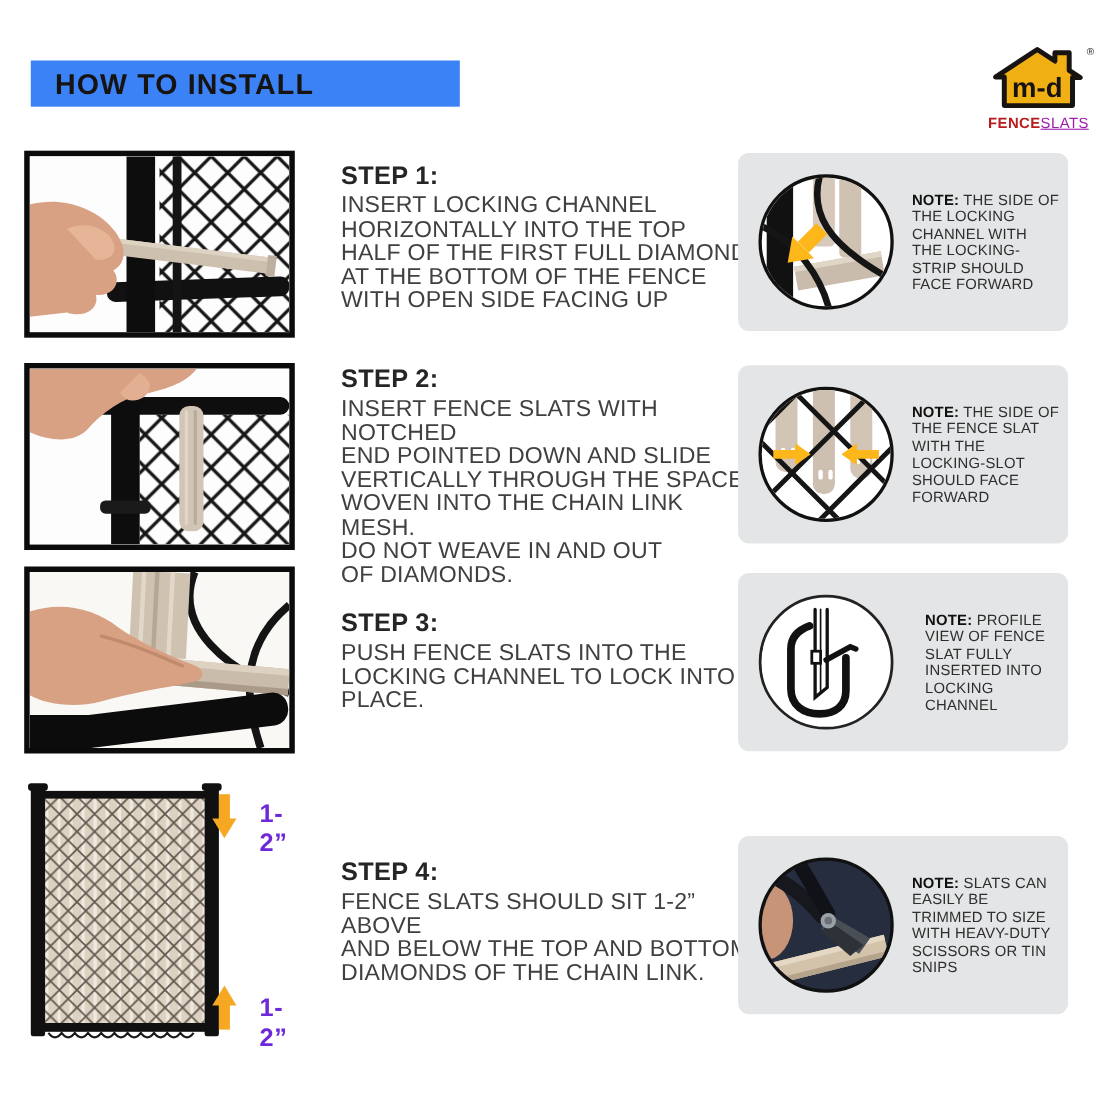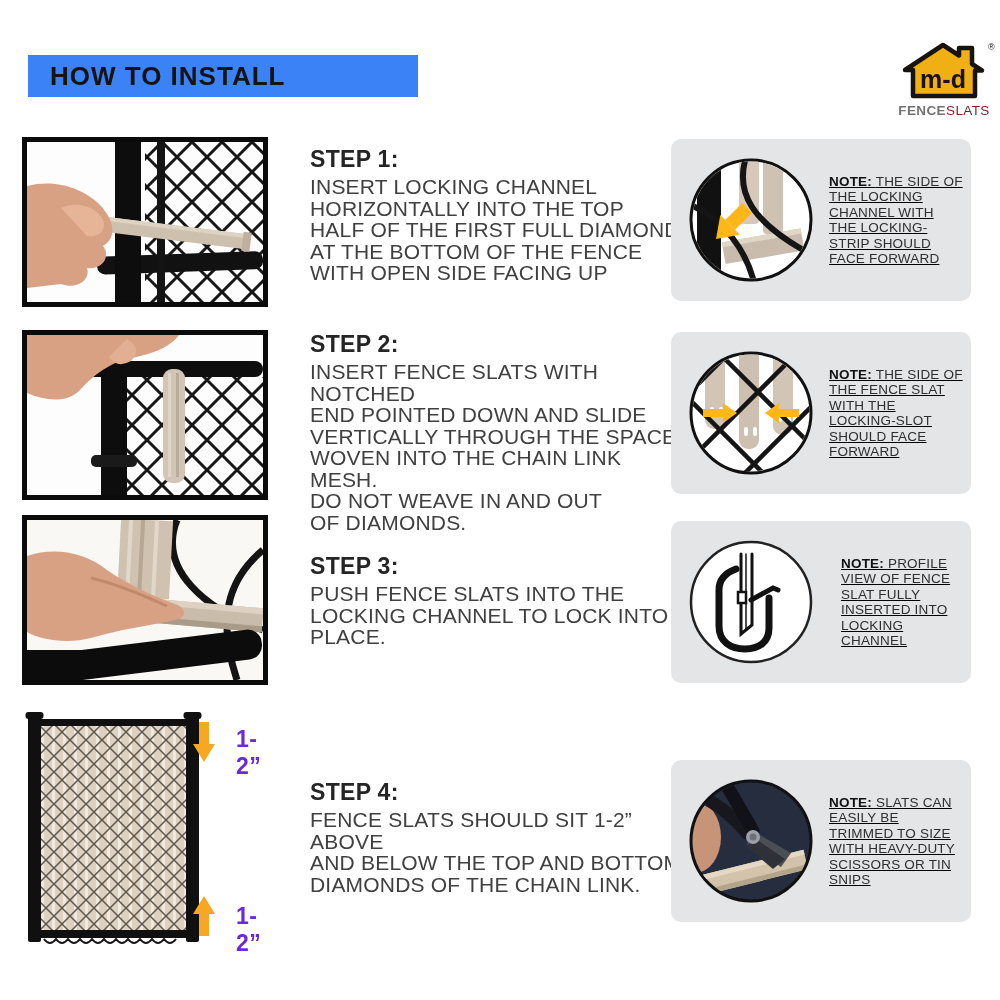--- a/index.html
+++ b/index.html
@@ -5,39 +5,39 @@
   html,body{margin:0;padding:0;background:#ffffff;}
   #page{position:relative;width:1000px;height:1000px;background:#ffffff;overflow:hidden;
         font-family:"Liberation Sans",sans-serif;}
 
   
   #banner{position:absolute;left:28px;top:55px;width:390px;height:42px;background:#3b82f6;
           display:flex;align-items:center;padding-left:22px;box-sizing:border-box;
           font-size:26px;font-weight:800;letter-spacing:1px;color:#161310;}
   #logo{position:absolute;left:890px;top:40px;width:108px;text-align:center;}
   #logo .logo-text{font-size:13.5px;letter-spacing:.4px;margin-top:-1px;color:#1d1d1d;}
-  #logo .logo-text .bold{font-weight:800;color:#737373;text-align:center;}
-  #logo .logo-text .light{font-weight:400;color:#7f1d1d;}
+  #logo .logo-text .bold{font-weight:800;color:#b91c1c;text-align:center;}
+  #logo .logo-text .light{font-weight:400;color:#a21caf;text-decoration:underline;}
 
   
   .photo{position:absolute;left:22px;width:246px;height:170px;border:5px solid #0b0b0b;
          box-sizing:border-box;background:#fff;overflow:hidden;}
   #photo1{top:137px;} #photo2{top:330px;} #photo3{top:515px;}
 
   
   .step-text{position:absolute;left:293px;width:378px;margin-left:17px;}
   #text1{top:146px;} #text2{top:331px;} #text3{top:553px;} #text4{top:779px;}
   .step-text h2{font-size:23px;font-weight:800;color:#252525;margin:0 0 3px 0;letter-spacing:.3px;}
   .step-text p{font-size:21px;line-height:21.5px;color:#404040;margin:0;white-space:pre-line;
                letter-spacing:.2px;}
 
   
   .note-panel{position:absolute;left:671px;width:300px;height:162px;background:#E4E5E6;
               border-radius:10px;display:flex;align-items:center;gap:16px;
-              padding:0 8px 0 18px;box-sizing:border-box;text-decoration:underline;}
+              padding:0 8px 0 18px;box-sizing:border-box;}
   #note1{top:139px;} #note2{top:332px;} #note3{top:521px;gap:28px;} #note4{top:760px;}
   .note-circle{width:124px;height:124px;flex:none;}
   .note-body{font-size:13.5px;line-height:15.5px;color:#2e2e2e;width:146px;letter-spacing:.2px;}
   .note-body b{font-weight:800;color:#101010;}
 
   
   #diagram{position:absolute;left:22px;top:708px;width:260px;height:240px;}
   .gap-label{position:absolute;left:192px;font-size:23px;font-weight:800;color:#6d28d9;letter-spacing:.5px;margin-left:22px;}
   #gap-top{top:18px;} #gap-bottom{top:195px;}
 </style>

